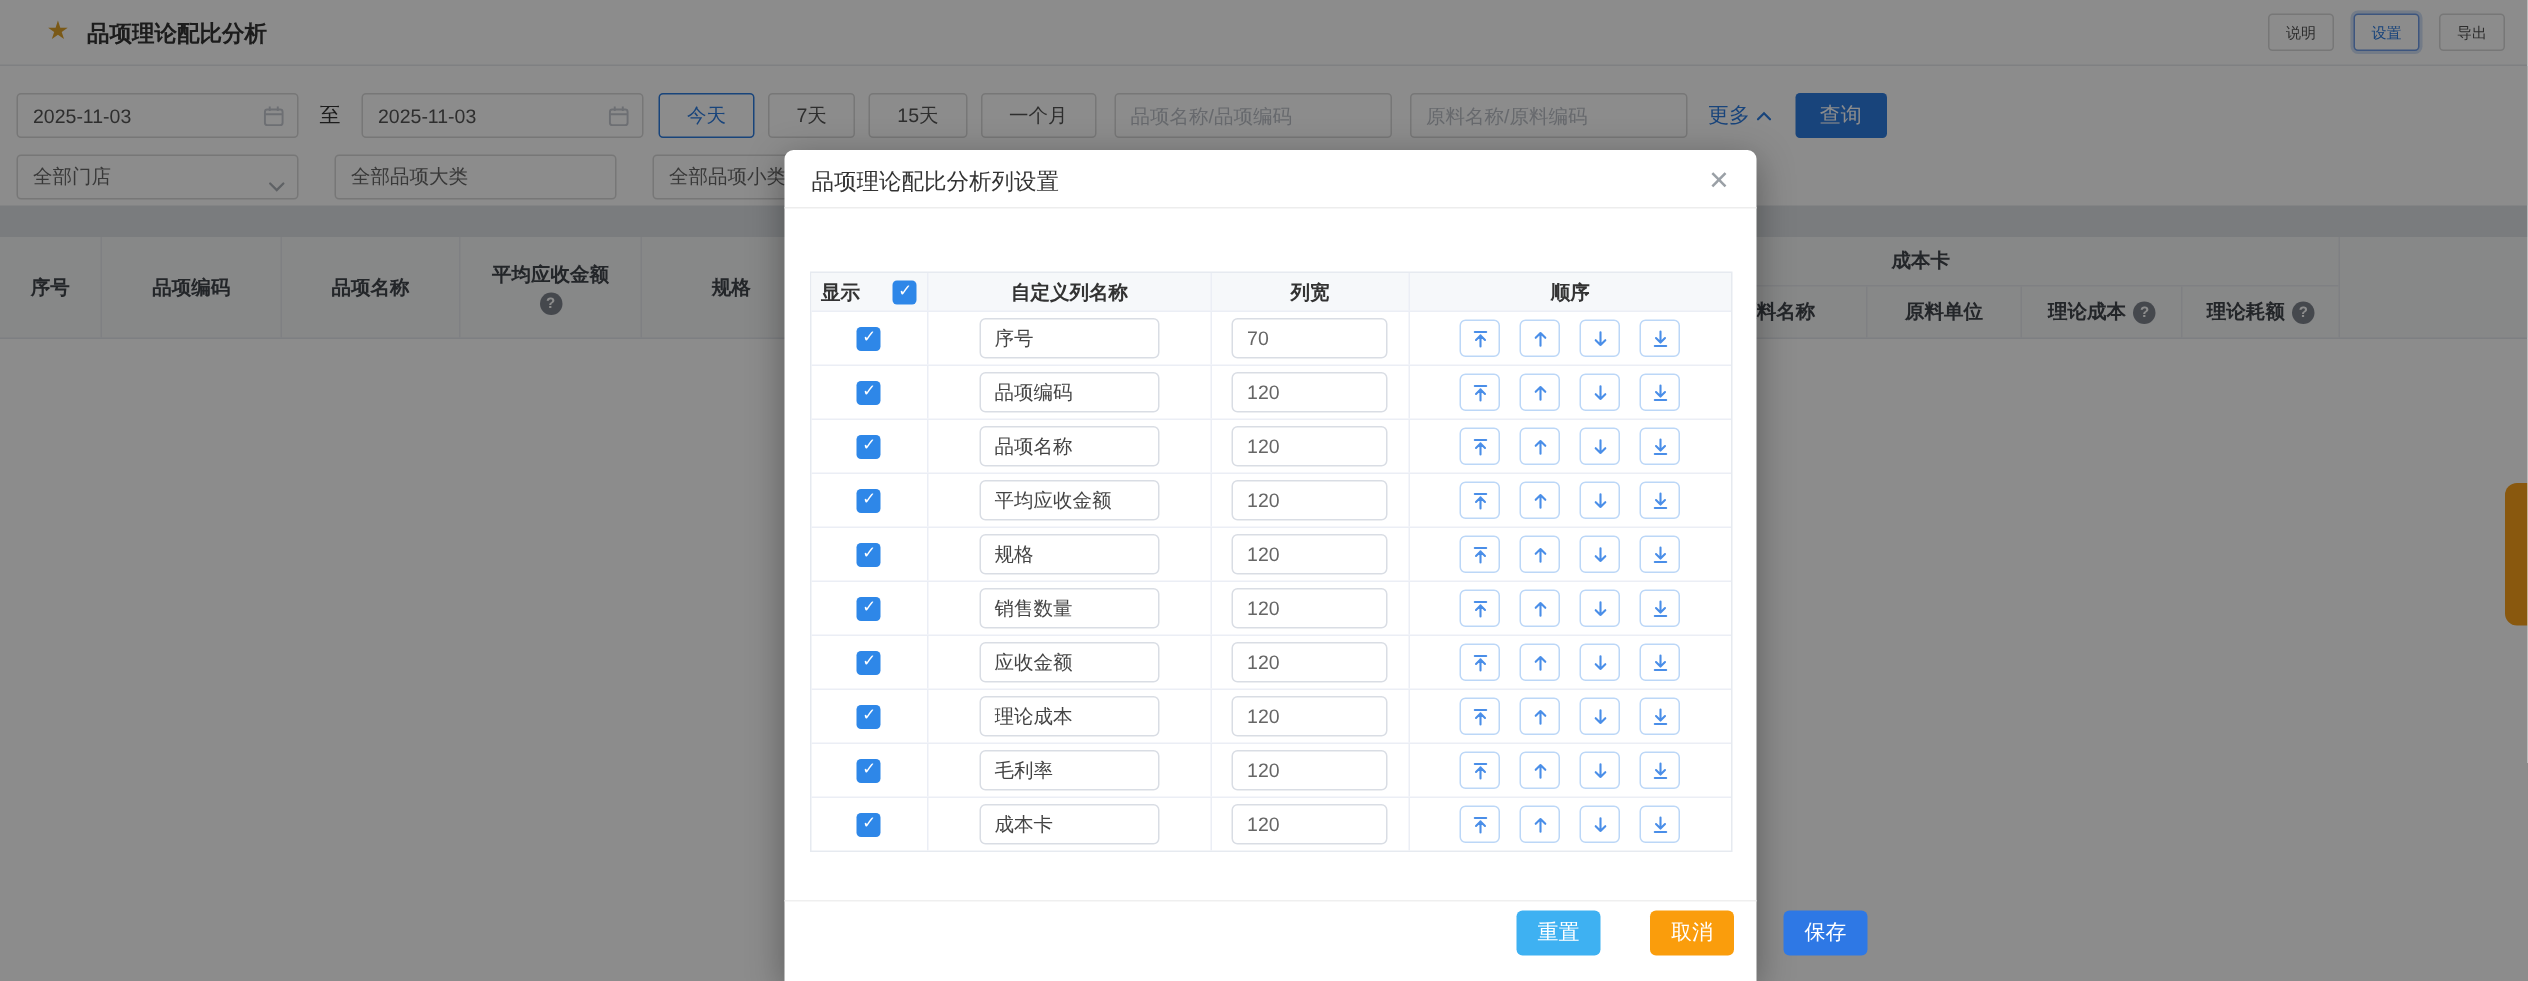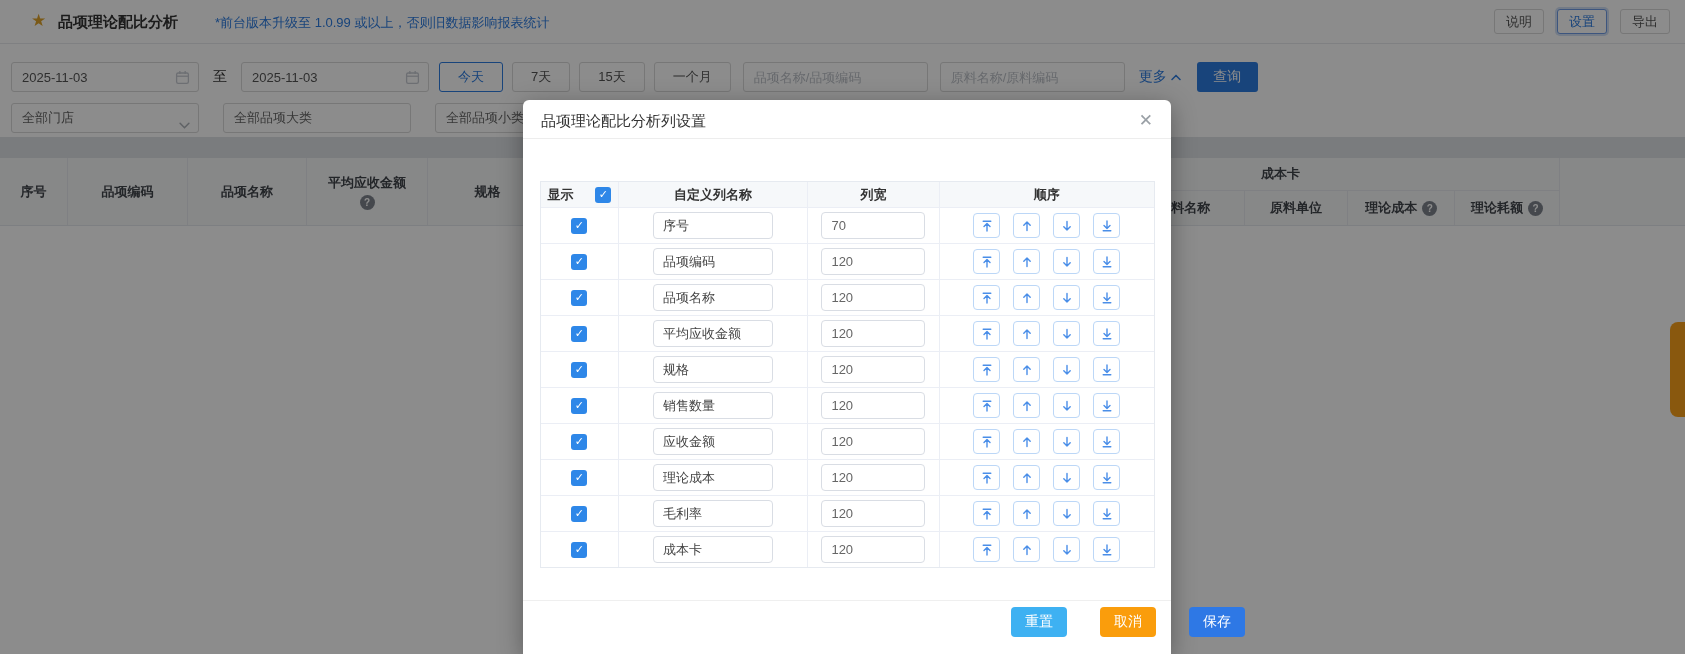--- a/index.html
+++ b/index.html
@@ -8,21 +8,21 @@
     font-family:"Liberation Sans","DejaVu Sans",sans-serif;
     background:#fff;color:#333;
   }
   
   .topbar{position:absolute;top:0;left:0;width:1685px;height:43px;background:#fff;border-bottom:1px solid #e8eaed;}
   .star{position:absolute;left:31px;top:12px;font-size:17px;color:var(--star,#dfa32b);line-height:18px;}
   .page-title{position:absolute;left:58px;top:13px;font-size:15px;font-weight:bold;color:#333;}
   .notice{position:absolute;left:215px;top:14px;font-size:13px;color:var(--primary,#2d7ce0);}
   .topbar-buttons{position:absolute;right:15px;top:9px;display:flex;gap:13px;}
   .tb-btn{height:25px;padding:0 11px;background:#fff;border:1px solid #d9d9d9;border-radius:3px;
-    font-size:13px;color:#555;display:flex;align-items:center;cursor:pointer;}
+    font-size:10px;color:#555;display:flex;align-items:center;cursor:pointer;}
   .tb-btn.active{border-color:#6f9ce6;color:var(--primary,#2d7ce0);box-shadow:0 0 0 2px rgba(70,130,220,.25);}
 
   .f-row1{position:absolute;left:11px;top:62px;height:30px;display:flex;align-items:center;}
   .f-row2{position:absolute;left:11px;top:103px;height:30px;display:flex;align-items:center;gap:24px;}
   .inp-box{position:relative;height:30px;background:#fff;border:1px solid #d9d9d9;border-radius:3px;box-sizing:border-box;}
   .date-box{width:188px;}
   .inp-box input{border:none;outline:none;background:transparent;width:100%;height:100%;
     padding:0 28px 0 10px;font-size:13px;color:#555;box-sizing:border-box;font-family:inherit;}
   .inp-box input::placeholder{color:#bcc0c7;}
   .icon-right{position:absolute;right:8px;top:7px;}
@@ -92,21 +92,20 @@
   .btn-reset{background:var(--reset,#3eb1f2);}
   .btn-cancel{background:var(--cancel,#fa9d0c);}
   .btn-save{background:var(--save,#2e78e5);}
 </style>
 </head>
 <body>
 
 <div class="topbar">
   <span class="star">★</span>
   <span class="page-title">品项理论配比分析</span>
-  <span class="notice">*前台版本升级至 1.0.99 或以上，否则旧数据影响报表统计</span>
   <div class="topbar-buttons">
     <button class="tb-btn">说明</button>
     <button class="tb-btn active">设置</button>
     <button class="tb-btn">导出</button>
   </div>
 </div>
 
 <div class="f-row1">
   <div class="inp-box date-box">
     <input value="2025-11-03" style="">

